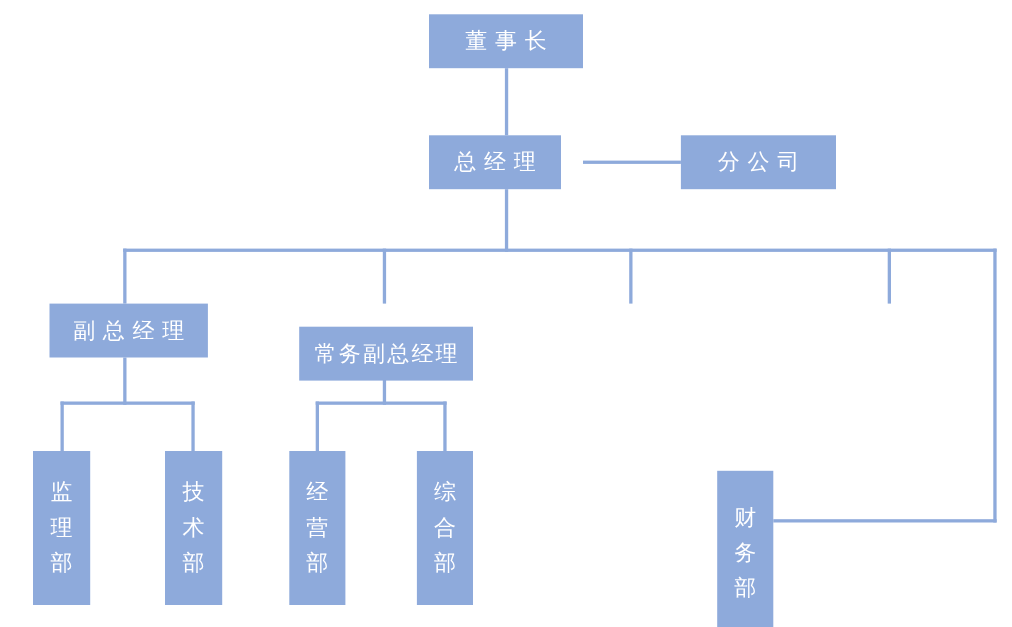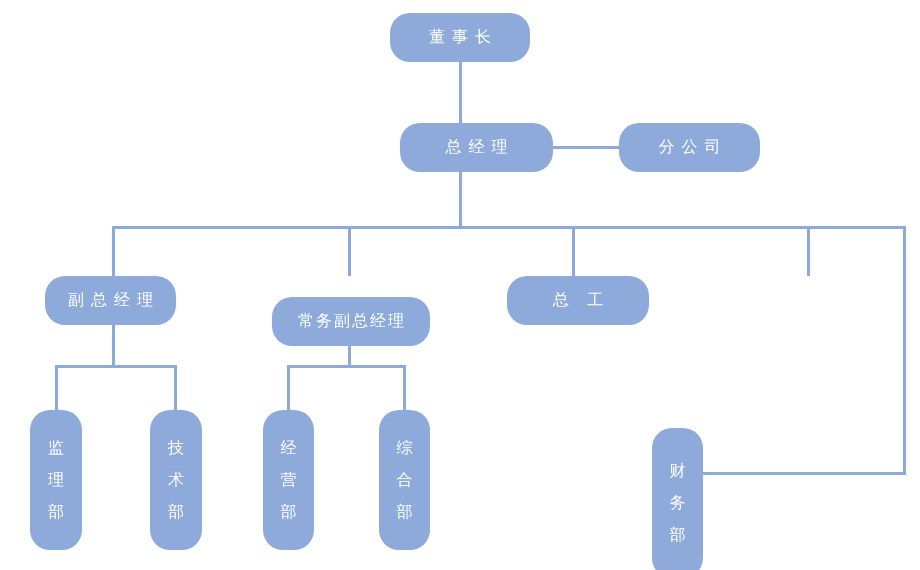--- a/index.html
+++ b/index.html
@@ -13,25 +13,24 @@
     width:920px;height:570px;
     background:var(--bg);
     font-family:"Liberation Sans", sans-serif;
     overflow:hidden;
   }
   .node{
     position:absolute;
     background:var(--accent);
     color:var(--node-text);
     display:flex;align-items:center;justify-content:center;
-    font-size:16px;
+    font-size:20px;
     letter-spacing:7px;text-indent:7px;
     box-sizing:border-box;
     white-space:nowrap;
-    border-radius:20px;
   }
   .node.tight{letter-spacing:2px;text-indent:2px;margin-top:21px;}
   .node.v{
     padding:0 13px;
     letter-spacing:0;text-indent:0;
     line-height:32px;
     text-align:center;
     white-space:normal;
     word-break:break-all;
   }
@@ -59,26 +58,25 @@
   <div class="con" style="left:55px;top:365px;width:122px;height:3px"></div>
   <div class="con" style="left:55px;top:365px;width:3px;height:45px"></div>
   <div class="con" style="left:174px;top:365px;width:3px;height:45px"></div>
   <div class="con" style="left:348px;top:325px;width:3px;height:43px"></div>
   <div class="con" style="left:287px;top:365px;width:119px;height:3px"></div>
   <div class="con" style="left:287px;top:365px;width:3px;height:45px"></div>
   <div class="con" style="left:403px;top:365px;width:3px;height:45px"></div>
 
   <div class="node" style="left:390px;top:13px;width:140px;height:49px">董事长</div>
 
-  <div class="node" style="left:400px;top:123px;width:153px;height:49px">总经理</div>
+  <div class="node" style="left:390px;top:123px;width:120px;height:49px">总经理</div>
   <div class="node" style="left:619px;top:123px;width:141px;height:49px">分公司</div>
 
-  <div class="node" style="left:45px;top:276px;width:131px;height:49px">副总经理</div>
+  <div class="node" style="left:45px;top:276px;width:144px;height:49px">副总经理</div>
   <div class="node tight" style="left:272px;top:276px;width:158px;height:49px">常务副总经理</div>
-  <div class="node" style="left:507px;top:276px;width:142px;height:49px">总 工</div>
 
   <div class="node v" style="left:150px;top:410px;width:52px;height:140px">技术部</div>
   <div class="node v" style="left:30px;top:410px;width:52px;height:140px">监理部</div>
   <div class="node v" style="left:379px;top:410px;width:51px;height:140px">综合部</div>
   <div class="node v" style="left:263px;top:410px;width:51px;height:140px">经营部</div>
   <div class="node v" style="left:652px;top:428px;width:51px;height:150px">财务部</div>
 
 </div>
 
 </body></html>

